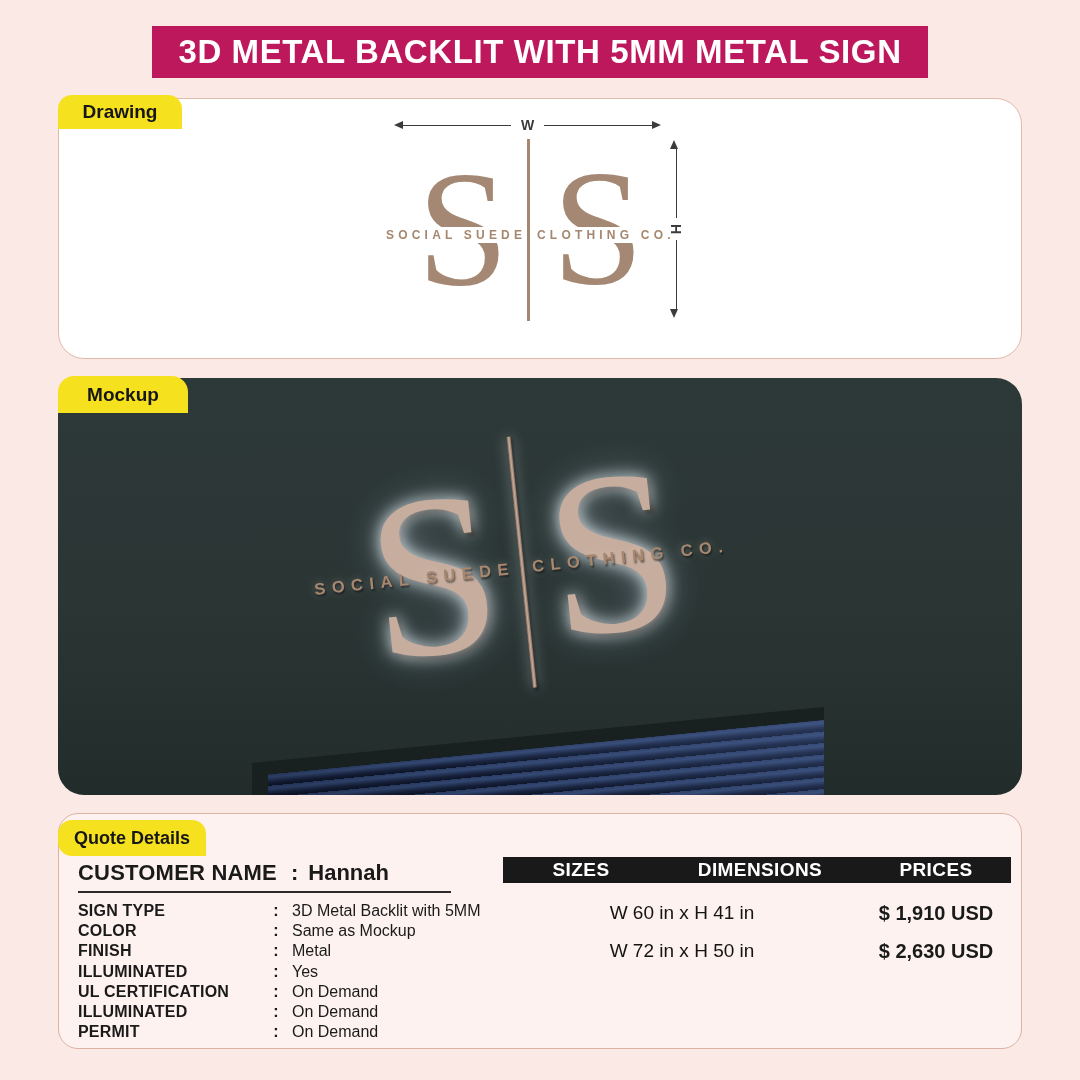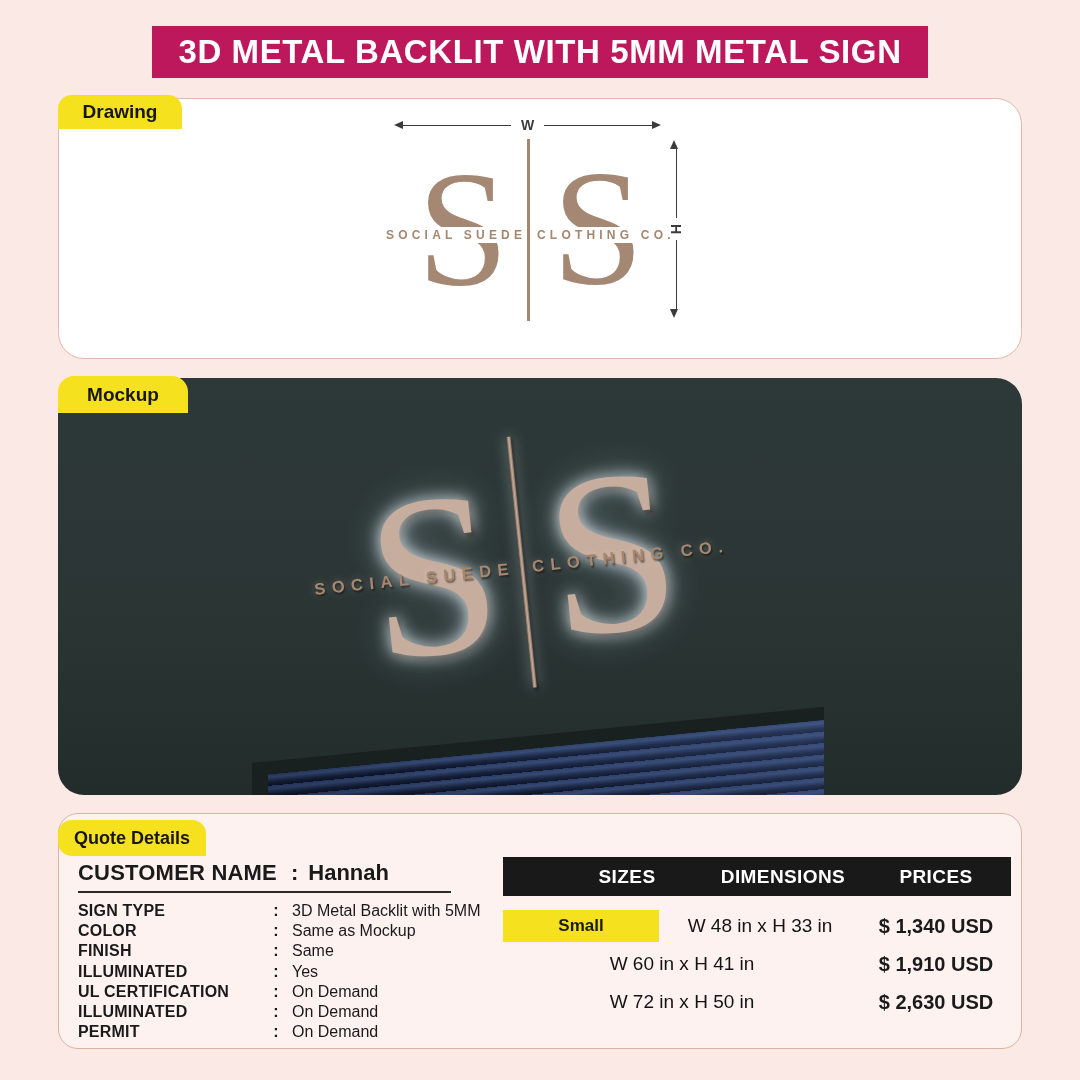--- a/index.html
+++ b/index.html
@@ -107,21 +107,21 @@
   .customer-sep{font-weight:800;padding:0 10px 0 14px;}
   .customer-value{font-weight:600;}
   .customer-underline{position:absolute;left:19px;top:77px;width:373px;height:2px;background:#2b2b2b;}
   .specs{position:absolute;left:19px;top:87px;}
   .spec-row{display:grid;grid-template-columns:190px 16px auto;height:20.2px;align-items:center;font-size:16px;white-space:nowrap;}
   .spec-label{font-weight:800;letter-spacing:.2px;}
   .spec-sep{font-weight:800;text-align:center;}
   .spec-value{font-weight:500;padding-left:8px;}
   
   .pricing{position:absolute;left:444px;top:43px;width:508px;}
-  .pricing-header{height:39px;background:#191919;color:#ffffff;display:flex;align-items:center;font-weight:800;font-size:19px;letter-spacing:.4px;padding-left:46px;}
+  .pricing-header{height:26px;background:#191919;color:#ffffff;display:flex;align-items:center;font-weight:800;font-size:19px;letter-spacing:.4px;}
   .ph-sizes{width:156px;text-align:center;}
   .ph-dims{flex:1;text-align:center;}
   .ph-prices{width:150px;text-align:center;}
   .pricing-rows{margin-top:14px;}
   .price-row{display:flex;align-items:center;height:32px;margin-bottom:6px;}
   .size-badge{width:156px;height:32px;background:#f6e11e;display:flex;align-items:center;justify-content:center;font-weight:800;font-size:17px;}
   .row-dims{flex:1;text-align:center;font-size:19px;font-weight:500;color:#141414;white-space:nowrap;}
   .row-price{width:150px;text-align:center;font-size:20px;font-weight:800;white-space:nowrap;}
 </style>
 </head>
@@ -186,21 +186,21 @@
         <span class="spec-value">3D Metal Backlit with 5MM</span>
     </div>
     <div class="spec-row">
       <span class="spec-label">COLOR</span>
         <span class="spec-sep">:</span>
         <span class="spec-value">Same as Mockup</span>
     </div>
     <div class="spec-row">
       <span class="spec-label">FINISH</span>
         <span class="spec-sep">:</span>
-        <span class="spec-value">Same</span>
+        <span class="spec-value">Metal</span>
     </div>
     <div class="spec-row">
       <span class="spec-label">ILLUMINATED</span>
         <span class="spec-sep">:</span>
         <span class="spec-value">Yes</span>
     </div>
     <div class="spec-row">
       <span class="spec-label">UL CERTIFICATION</span>
         <span class="spec-sep">:</span>
         <span class="spec-value">On Demand</span>
@@ -217,25 +217,20 @@
     </div>
   </div>
 
   <div class="pricing">
     <div class="pricing-header">
       <span class="ph-sizes">SIZES</span>
       <span class="ph-dims">DIMENSIONS</span>
       <span class="ph-prices">PRICES</span>
     </div>
     <div class="pricing-rows">
-      <div class="price-row">
-        <span class="size-badge">Small</span>
-        <span class="row-dims">W 48 in x H 33 in</span>
-        <span class="row-price">$ 1,340 USD</span>
-      </div>
       <div class="price-row">
         <span class="row-dims">W 60 in x H 41 in</span>
         <span class="row-price">$ 1,910 USD</span>
       </div>
       <div class="price-row">
         <span class="row-dims">W 72 in x H 50 in</span>
         <span class="row-price">$ 2,630 USD</span>
       </div>
     </div>
   </div>

